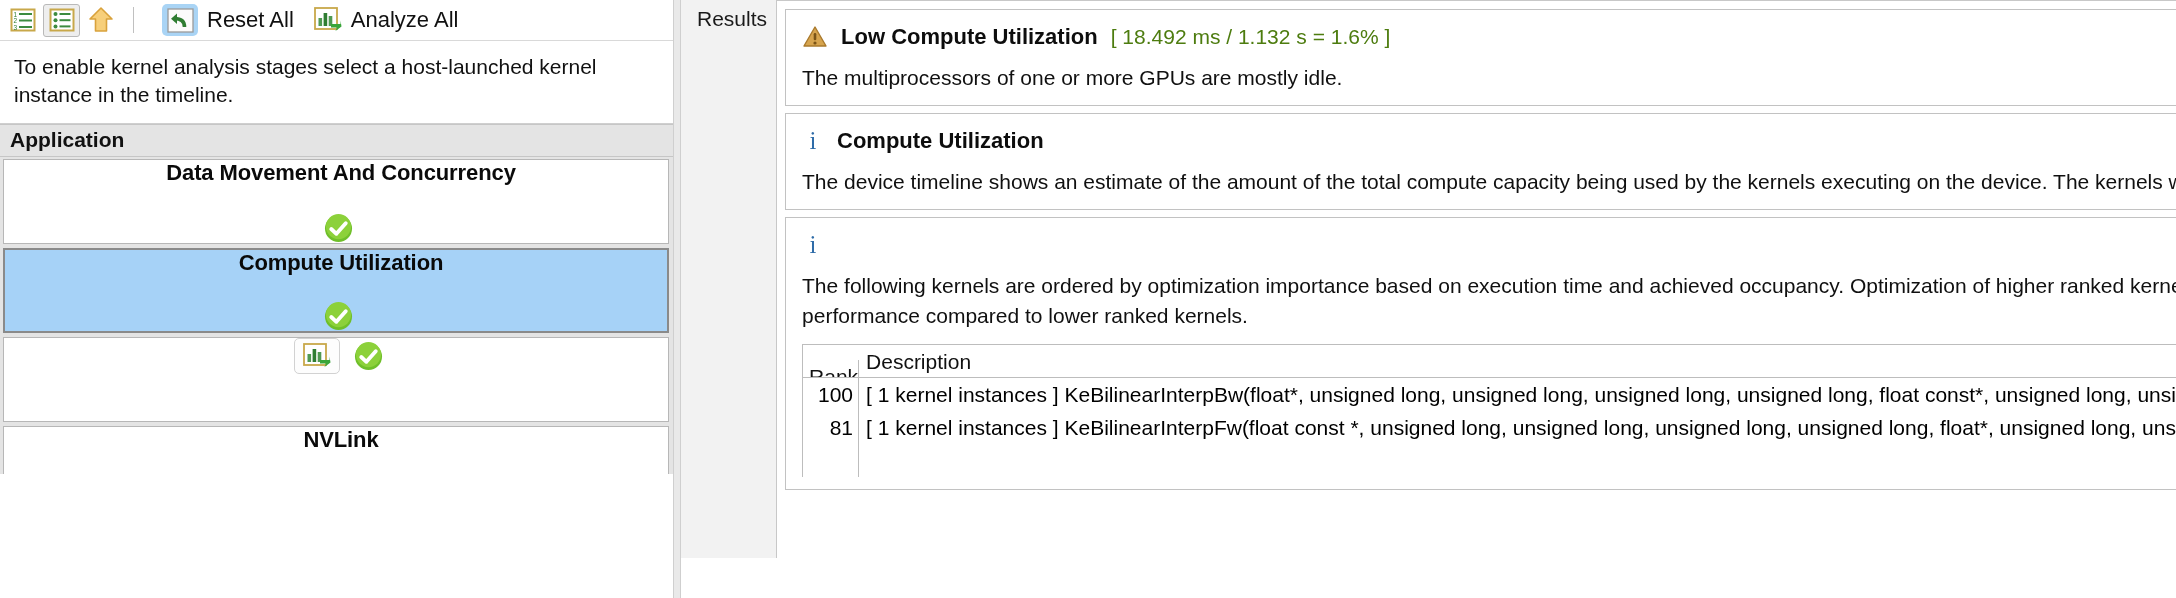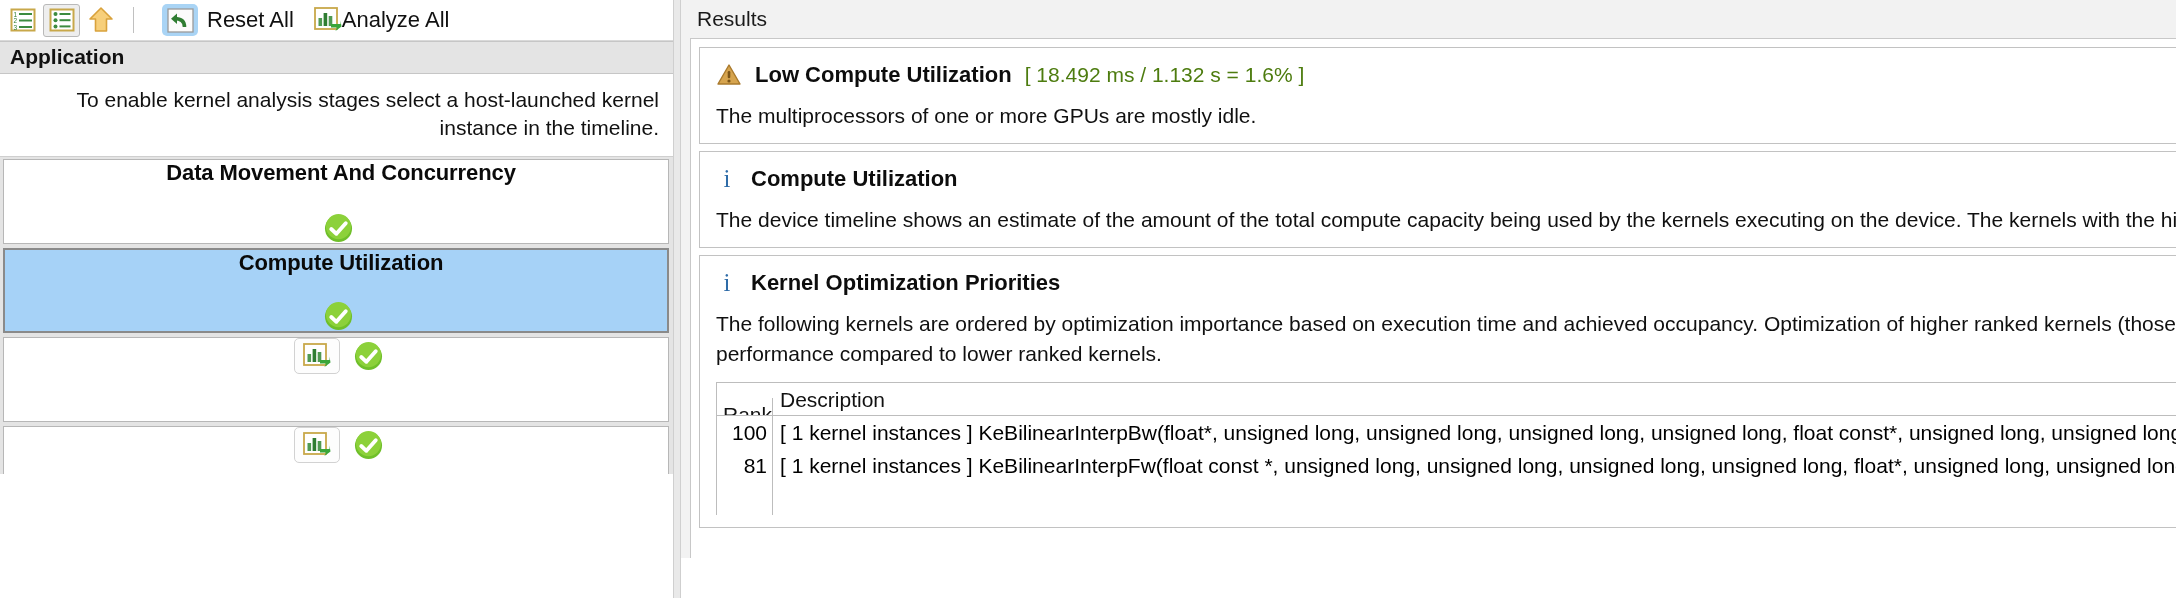--- a/index.html
+++ b/index.html
@@ -22,21 +22,20 @@
   }
 
   
   #left-pane {
     position: relative;
     width: 673px;
     height: 474px;
     background: #22c55e;
     flex: 0 0 673px;
     overflow: hidden;
-    text-align: right;
   }
 
   
   #left-toolbar {
     height: 41px;
     display: flex;
     align-items: center;
     padding-left: 4px;
     background: #ffffff;
     border-bottom: 1px solid #d9d9d9;
@@ -145,21 +144,21 @@
   }
 
   
   #right-pane {
     position: relative;
     flex: 1 1 auto;
     height: 558px;
     background: #f2f2f2;
     overflow: hidden;
     display: flex;
-    flex-direction: column;
+    flex-direction: row;
   }
   #results-title {
     font-size: 21px;
     color: #1a1a1a;
     padding: 7px 0 8px 16px;
     background: #f2f2f2;
     height: 38px;
   }
   #results-body {
     flex: 1 1 auto;
@@ -306,40 +305,40 @@
         <span style="display:inline-flex;align-items:center;justify-content:center;width:36px;height:32px;background:#a9d4f5;border-radius:5px;">
           <svg width="27" height="25" viewBox="0 0 27 25">
             <rect x="1" y="1" width="25" height="23" fill="#fbfbfb" stroke="#9a9a9a" stroke-width="1.3"></rect>
             <path d="M17.5 19 C17.5 11 11 10.5 7.5 10.5" stroke="#2f7d32" stroke-width="3.6" fill="none"></path>
             <path d="M10 5.5 L4 10.8 L10 16 Z" fill="#2f7d32"></path>
           </svg>
         </span>
         <span style="font-size:22px;color:#111;">Reset All</span>
       </div>
 
-      <div style="display:flex;align-items:center;margin-left:20px;">
+      <div style="display:flex;align-items:center;gap:9px;margin-left:20px;">
         <span style="display:inline-flex;align-items:center;justify-content:center;">
           <svg width="28" height="26" viewBox="0 0 28 26">
             <rect x="1" y="1" width="22" height="21" fill="#ffffff" stroke="#c8a84a" stroke-width="1.8"></rect>
             <rect x="4.5" y="11" width="3.6" height="8" fill="#4f9a52"></rect>
             <rect x="9.6" y="6" width="3.6" height="13" fill="#2f7d32"></rect>
             <rect x="14.7" y="9" width="3.6" height="10" fill="#4f9a52"></rect>
             <path d="M17 17 L26.5 17 L26.5 13.5 L27.5 19.5 L21.5 24 L23 20.5 L17 20.5 Z" fill="#3aa63a"></path>
           </svg>
         </span>
         <span style="font-size:22px;color:#111;">Analyze All</span>
       </div>
     </div>
 
+    <div id="info-box">
+      <div id="info-text">To enable kernel analysis stages select a host-launched kernel instance in the timeline.</div>
+    </div>
+
     <div id="app-header">
       <span>Application</span>
-    </div>
-
-    <div id="info-box">
-      <div id="info-text">To enable kernel analysis stages select a host-launched kernel instance in the timeline.</div>
     </div>
 
     <div id="stage-list">
 
       <div class="stage-row">
         <span class="stage-label">Data Movement And Concurrency</span>
         <span class="stage-actions">
           <svg class="check-ok" viewBox="0 0 30 30">
             <circle cx="15" cy="15" r="14" fill="#6fbf2a"></circle>
             <circle cx="15" cy="13" r="13" fill="#8cd13a"></circle>
@@ -373,20 +372,21 @@
           </span>
           <svg class="check-ok" viewBox="0 0 30 30">
             <circle cx="15" cy="15" r="14" fill="#6fbf2a"></circle>
             <circle cx="15" cy="13" r="13" fill="#8cd13a"></circle>
             <path d="M7.5 15.5 L12.8 20.5 L22.5 9.5" stroke="#ffffff" stroke-width="4" fill="none" stroke-linecap="round" stroke-linejoin="round"></path>
           </svg>
         </span>
       </div>
 
       <div class="stage-row">
+        <span class="stage-label">NVLink</span>
         <span class="stage-actions">
           <span class="chart-btn">
             <svg width="28" height="26" viewBox="0 0 28 26">
               <rect x="1" y="1" width="22" height="21" fill="#ffffff" stroke="#c8a84a" stroke-width="1.8"></rect>
               <rect x="4.5" y="11" width="3.6" height="8" fill="#4f9a52"></rect>
               <rect x="9.6" y="6" width="3.6" height="13" fill="#2f7d32"></rect>
               <rect x="14.7" y="9" width="3.6" height="10" fill="#4f9a52"></rect>
               <path d="M17 17 L26.5 17 L26.5 13.5 L27.5 19.5 L21.5 24 L23 20.5 L17 20.5 Z" fill="#3aa63a"></path>
             </svg>
           </span>
@@ -427,21 +427,20 @@
           <span class="icon-info">i</span>
           <span class="card-title">Compute Utilization</span>
           <span class="card-metric"></span>
         </div>
         <div class="card-body">The device timeline shows an estimate of the amount of the total compute capacity being used by the kernels executing on the device. The kernels with the highest compute utilization are listed below.</div>
       </div>
 
       <div class="result-card" style="width:1900px;">
         <div class="card-head">
           <span class="icon-info">i</span>
-          <span class="card-title">Kernel Optimization Priorities</span>
           <span class="card-metric"></span>
         </div>
         <div class="card-body wrapped">The following kernels are ordered by optimization importance based on execution time and achieved occupancy. Optimization of higher ranked kernels (those with larger bars) is more likely to improve performance compared to lower ranked kernels.</div>
 
         <div class="kernel-table">
           <div class="kt-row kt-head">
             <div class="kt-rank">Rank</div>
             <div class="kt-desc">Description</div>
           </div>
           <div class="kt-row">

